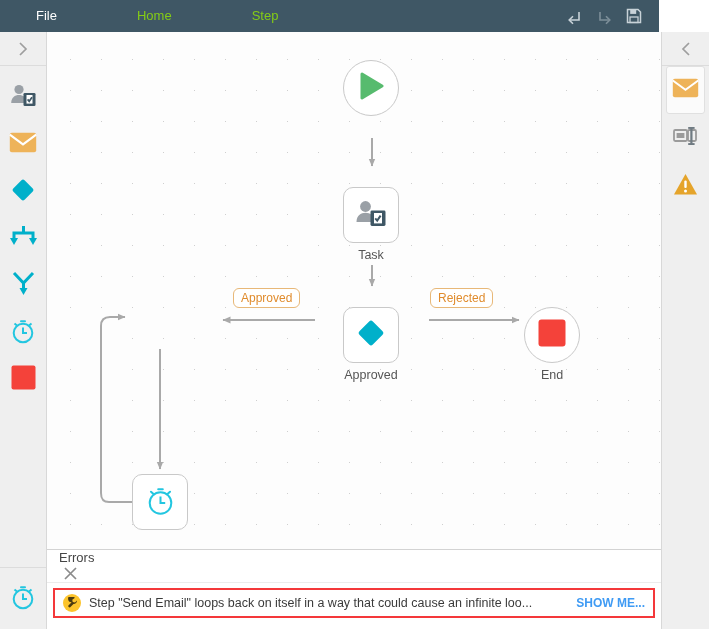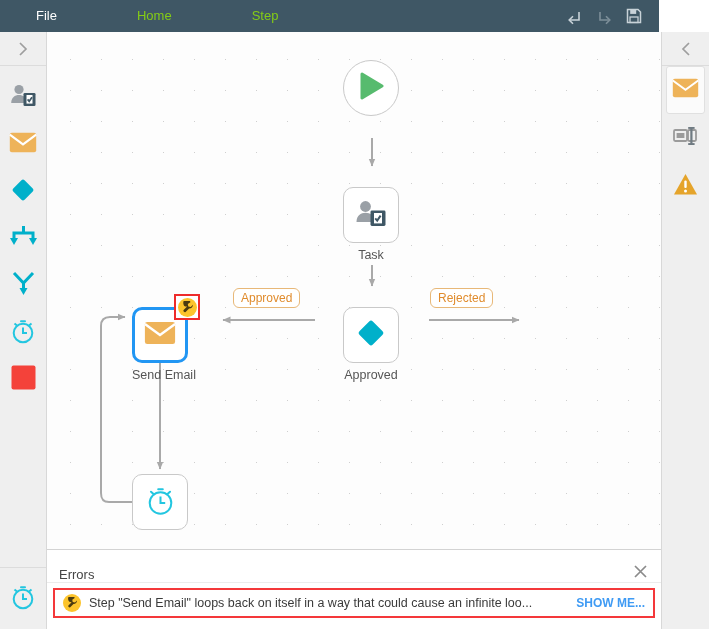--- a/index.html
+++ b/index.html
@@ -112,22 +112,22 @@
     padding: 2px 7px; white-space: nowrap; user-select: none;
     cursor: pointer;
   }
 
   
   .errors-panel {
     position: absolute; left: 47px; top: 549px; width: 614px; height: 80px;
     background: #ffffff; border-top: 1px solid #d3d3d3;
   }
   .errors-header {
-    height: 33px; display: flex; align-items: flex-end;
-    padding: 0 10px 0 12px; border-bottom: 1px solid #ececec;
+    height: 33px; display: flex; align-items: flex-start;
+    padding: 0 10px 0 12px; border-bottom: 1px solid #ececec; flex-direction: column;
   }
   .errors-title { font-size: 13px; color: #444; flex: 1; user-select: none; }
   .errors-close {
     width: 22px; height: 22px; display: flex; align-items: center;
     justify-content: center; cursor: pointer; color: #888;
   }
   .error-row {
     margin: 5px 6px 0 6px; height: 30px;
     border: 2px solid #f4383a;
     display: flex; align-items: center; padding: 0 8px;
@@ -367,40 +367,31 @@
       <div class="node-shape" style="width:56px; height:56px;">
         <span>
           <svg width="34" height="34" viewBox="0 0 34 34">
             <rect x="7.5" y="7.5" width="19" height="19" rx="2.6" fill="#00b0ca" transform="rotate(45 17 17)"></rect>
           </svg>
         </span>
       </div>
       <div class="node-label">Approved</div>
     </div>
 
-
-    <div class="node" style="left:85px; top:275px;">
-      <div class="node-shape selected" style="width:56px; height:56px;">
-        <span>
-          <svg width="32" height="24" viewBox="0 0 32 24">
-            <rect x="0.9" y="0.9" width="30.2" height="22.2" rx="2.4" fill="#eeb359"></rect>
-            <path d="M0.9 3 L16 14 L31.1 3" fill="none" stroke="#ffffff" stroke-width="2.4"></path>
-          </svg>
-        </span>
-      </div>
-      <div class="node-label">Send Email</div>
-
-      <div class="badge-wrap" style="left:42px; top:-13px;">
-        <div class="badge-circle">
-          <svg width="13" height="13" viewBox="0 0 13 13">
-            <path d="M9.4 1.2 A3.6 3.6 0 1 0 6.1 5.6 L2.6 9.1 A1.5 1.5 0 0 0 4.6 11.1 L8.1 7.6 A3.6 3.6 0 0 0 11.9 3.8 L9.8 5.9 L7.3 5.4 L6.8 2.9 Z" fill="#4a3a10"></path>
-          </svg>
-        </div>
-      </div>
-    </div>
+    <div class="node" style="left:477px; top:275px;">
+      <div class="node-shape circle" style="width:56px; height:56px;">
+        <span>
+          <svg width="28" height="28" viewBox="0 0 28 28">
+            <rect x="0.5" y="0.5" width="27" height="27" rx="3" fill="#f4423a"></rect>
+          </svg>
+        </span>
+      </div>
+      <div class="node-label">End</div>
+    </div>
+
 
     <div class="node" style="left:85px; top:442px;">
       <div class="node-shape" style="width:56px; height:56px;">
         <span>
           <svg width="33" height="33" viewBox="0 0 33 33">
             <circle cx="16.5" cy="19" r="10.8" fill="none" stroke="#23c6e0" stroke-width="2"></circle>
             <path d="M16.5 12.6 L16.5 19 L21.2 19" fill="none" stroke="#23c6e0" stroke-width="2"></path>
             <rect x="13.2" y="4.2" width="6.6" height="2.1" rx="1" fill="#23c6e0"></rect>
             <path d="M7 7.8 L9.8 10.2" stroke="#23c6e0" stroke-width="2.1" fill="none" stroke-linecap="round"></path>
             <path d="M26 7.8 L23.2 10.2" stroke="#23c6e0" stroke-width="2.1" fill="none" stroke-linecap="round"></path>

